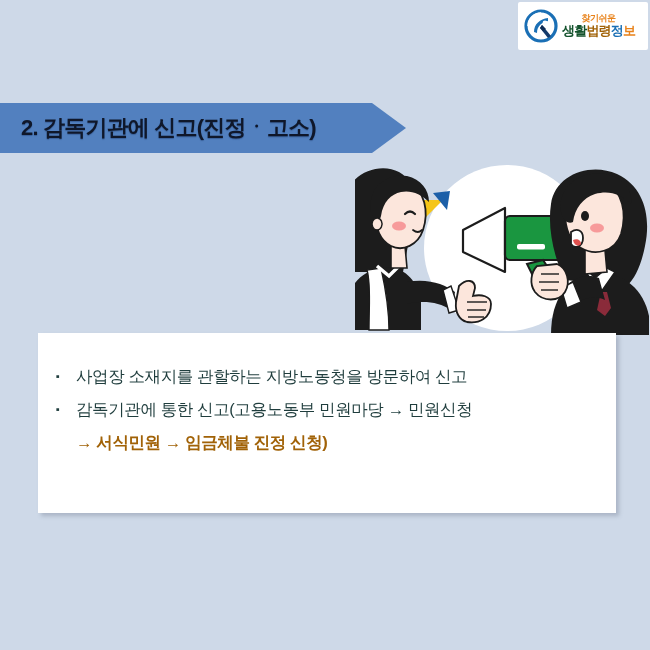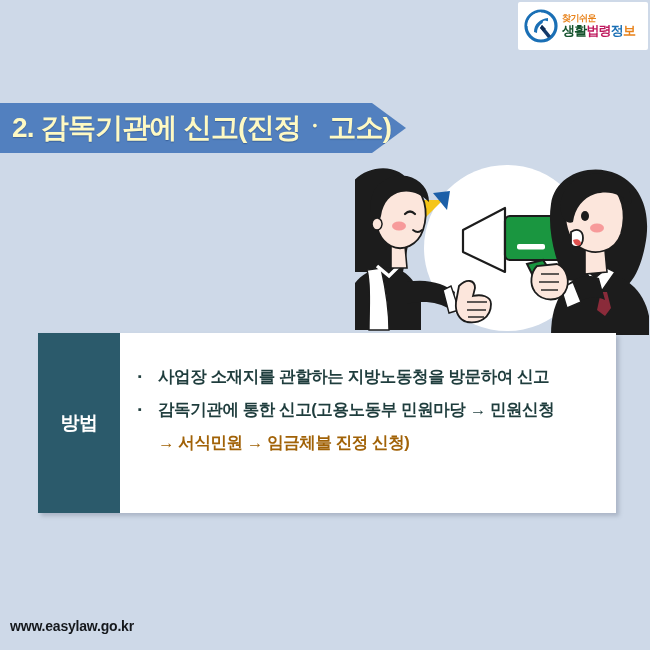--- a/index.html
+++ b/index.html
@@ -43,51 +43,52 @@
   }
   .logo-text {
     margin-left: 4px;
     line-height: 1.05;
   }
   .logo-line1 {
     font-size: 9px;
     font-weight: bold;
     color: #e8821a;
     letter-spacing: -0.5px;
+    text-align: center;
   }
   .logo-line2 {
     font-size: 13px;
     font-weight: bold;
     letter-spacing: -0.8px;
     white-space: nowrap;
   }
   .lg-a { color: #14532d; }
-  .lg-b { color: #be185d; }
+  .lg-b { color: #a16207; }
   .lg-c { color: #1a6fb5; }
   .lg-d { color: #e8821a; }
 
   
   .banner {
     position: absolute;
     left: 0;
     top: 103px;
     width: 406px;
     height: 50px;
     background: #5280bf;
     display: flex;
     align-items: center;
     -webkit-clip-path: polygon(0 0, 372px 0, 406px 50%, 372px 100%, 0 100%);
     clip-path: polygon(0 0, 372px 0, 406px 50%, 372px 100%, 0 100%);
   }
   .banner-title {
-    color: #fef9c3;
-    font-size: 28px;
+    color: #0f172a;
+    font-size: 22px;
     font-weight: bold;
     letter-spacing: -0.8px;
-    padding-left: 12px;
+    padding-left: 21px;
     white-space: nowrap;
     text-shadow: 0 1px 1px rgba(30,60,110,0.45);
   }
 
   
   .illustration {
     position: absolute;
     left: 355px;
     top: 160px;
     width: 295px;
@@ -132,21 +133,21 @@
   }
   .bullet-mark {
     flex: 0 0 20px;
     color: #1f3d3d;
     font-size: 11px;
     line-height: 27px;
   }
   .bullet-text {
     color: #1f3d3d;
     font-size: 16.5px;
-    font-weight: bold;
+    font-weight: normal;
     line-height: 27px;
     letter-spacing: -0.4px;
   }
   .cont-line {
     color: #a16207;
     font-size: 16.5px;
     font-weight: bold;
     line-height: 27px;
     letter-spacing: -0.4px;
     padding-left: 20px;
@@ -273,34 +274,30 @@
           <path d="M182,106 C176,112 174,124 180,132 C188,142 204,142 210,132 C216,122 212,108 202,104 Z" fill="#fce6dc" stroke="#1c1c1c" stroke-width="1.8"></path>
           <path d="M186,114 h18" stroke="#1c1c1c" stroke-width="1.4"></path>
           <path d="M184,122 h20" stroke="#1c1c1c" stroke-width="1.4"></path>
           <path d="M186,130 h17" stroke="#1c1c1c" stroke-width="1.4"></path>
         </g>
       </g>
     </svg>
   </div>
 
   <div class="content-box">
-    <div class="label-cell">
-      <span>방법</span>
-    </div>
     <div class="body-cell">
 
       <div class="bullet-row">
         <span class="bullet-mark">▪</span>
         <span class="bullet-text">사업장 소재지를 관할하는 지방노동청을 방문하여 신고</span>
       </div>
 
       <div class="bullet-row">
         <span class="bullet-mark">▪</span>
         <span class="bullet-text">감독기관에 통한 신고(고용노동부 민원마당 → 민원신청</span>
       </div>
       <div class="cont-line">→ 서식민원 → 임금체불 진정 신청)</div>
 
     </div>
   </div>
 
-  <div class="footer-url">www.easylaw.go.kr</div>
 
 </div>
 
 </body></html>

